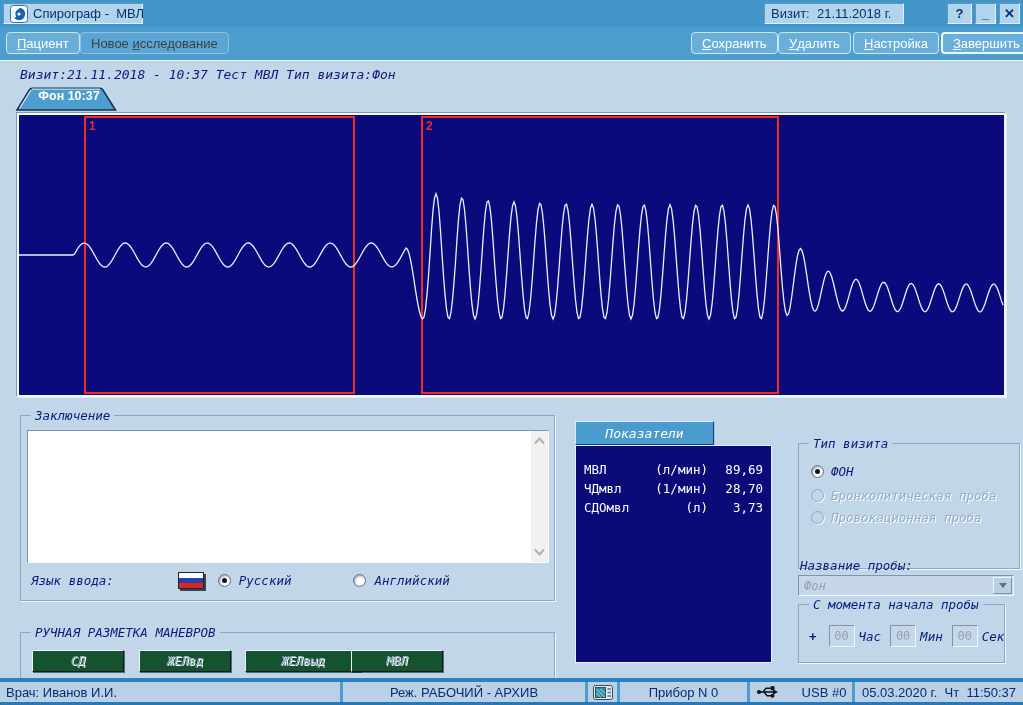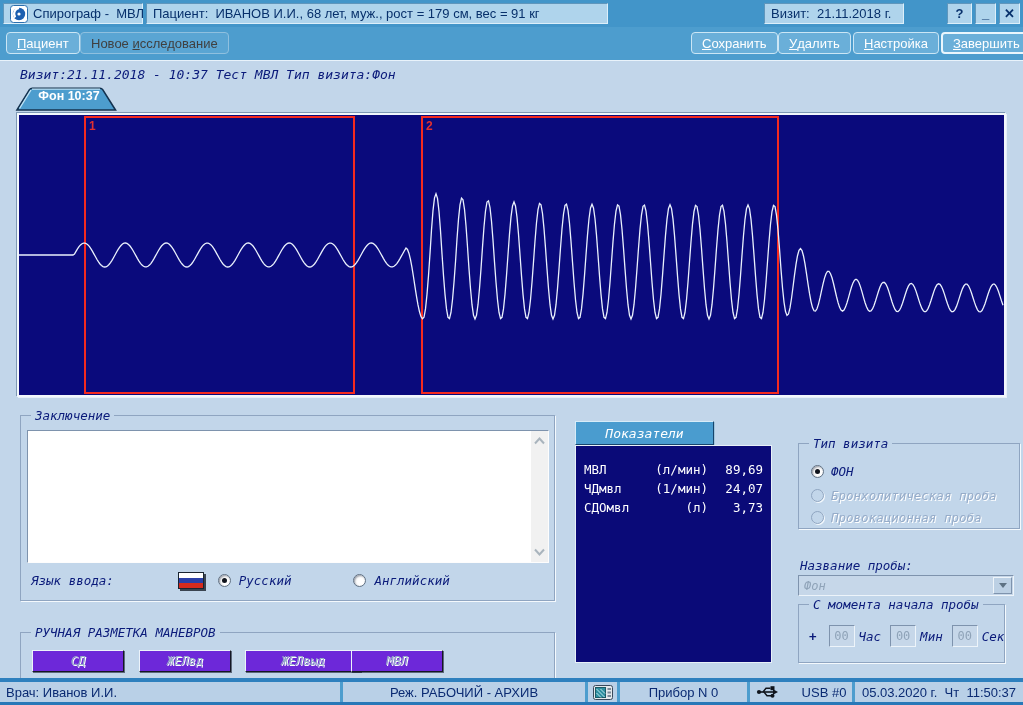--- a/index.html
+++ b/index.html
@@ -36,21 +36,21 @@
     font-family:"DejaVu Sans Mono",monospace;font-style:italic;font-size:12.5px;color:#0A1A7A;white-space:pre;}
   .mono-label{font-family:"DejaVu Sans Mono",monospace;font-style:italic;font-size:12.5px;
     color:#0A1A7A;white-space:pre;}
   
   .textarea{position:absolute;left:6px;top:14px;width:522px;height:133px;background:#FFFFFF;
     border:1px solid;border-color:#7E93AD #FDFDFD #FDFDFD #7E93AD;}
   .scrolltrack{position:absolute;right:0;top:0;bottom:0;width:17px;background:#F1F1F1;}
   .chev{position:absolute;right:3px;width:11px;height:8px;}
   
   .emboss{color:#96ACC9;text-shadow:1px 1px 0 #FFFFFF;}
-  .flat-btn{position:absolute;height:22px;background:#6d28d9;border:1px solid;
+  .flat-btn{position:absolute;height:22px;background:#14532d;border:1px solid;
     border-color:#ECF3FA #141824 #141824 #ECF3FA;box-shadow:1px 1px 0 rgba(10,14,30,.55);
     display:flex;align-items:center;justify-content:center;
     font-family:"DejaVu Sans Mono",monospace;font-style:italic;font-size:12px;}
   
   .radio-row{position:absolute;display:flex;align-items:center;gap:7px;}
   .radio{width:13px;height:13px;border-radius:50%;background:#FFFFFF;border:1px solid #5E6F82;
     box-shadow:inset 1px 1px 2px rgba(40,50,70,.5);flex:0 0 auto;}
   .radio.sel::after{content:'';display:block;width:5px;height:5px;border-radius:50%;
     background:#10141C;margin:3px;}
   .radio.dis{background:#C2D6EA;border-color:#8FA5C1;box-shadow:1px 1px 0 #F4F9FD;}
@@ -97,21 +97,20 @@
       <span style="display:flex;margin-right:5px;">
         <svg width="18" height="18" viewBox="0 0 18 18">
           <rect x="0.5" y="0.5" width="17" height="17" rx="3" fill="#FFFFFF" stroke="#2B6FAE"></rect>
           <circle cx="9" cy="9" r="6.2" fill="#1C5FB0"></circle>
           <path d="M5.2,12.5 A6.2,6.2 0 0 1 9,2.9" stroke="#FFFFFF" stroke-width="2.2" fill="none"></path>
           <circle cx="9" cy="9" r="1.6" fill="#FFFFFF"></circle>
         </svg>
       </span>
       <span>Спирограф -  МВЛ</span>
     </div>
-    <div class="tseg" style="left:146px;width:462px;">Пациент:  ИВАНОВ И.И., 68 лет, муж., рост = 179 см, вес = 91 кг</div>
     <div class="tseg" style="left:764px;width:140px;">Визит:  21.11.2018 г.</div>
     <div class="tseg tbtn" style="left:947px;width:25px;">?</div>
     <div class="tseg tbtn" style="left:975px;width:21px;">_</div>
     <div class="tseg tbtn" style="left:999px;width:21px;">✕</div>
   </div>
 
   <div class="toolbar">
     <div class="tb-btn" style="left:6px;"><u>П</u>ациент</div>
     <div class="tb-btn disabled" style="left:80px;">Новое <u>и</u>сследование</div>
     <div class="tb-btn" style="left:691px;"><u>С</u>охранить</div>
@@ -179,30 +178,30 @@
     <div class="ind-header">Показатели</div>
     <div class="ind-panel">
       <div class="ind-row">
         <span class="ind-name">МВЛ</span>
         <span class="ind-unit">(л/мин)</span>
         <span class="ind-val">89,69</span>
       </div>
       <div class="ind-row">
         <span class="ind-name">ЧДмвл</span>
         <span class="ind-unit">(1/мин)</span>
-        <span class="ind-val">24,07</span>
+        <span class="ind-val">28,70</span>
       </div>
       <div class="ind-row">
         <span class="ind-name">СДОмвл</span>
         <span class="ind-unit">(л)</span>
         <span class="ind-val">3,73</span>
       </div>
     </div>
 
-    <div class="group" style="left:798px;top:382px;width:222px;height:86px;">
+    <div class="group" style="left:798px;top:382px;width:222px;height:126px;">
       <span class="group-legend">Тип визита</span>
       <div class="radio-row" style="left:12px;top:20px;">
         <span class="radio sel"></span>
         <span class="mono-label">ФОН</span>
       </div>
       <div class="radio-row" style="left:12px;top:44px;">
         <span class="radio dis"></span>
         <span class="mono-label emboss">Бронхолитическая проба</span>
       </div>
       <div class="radio-row" style="left:12px;top:66px;">

